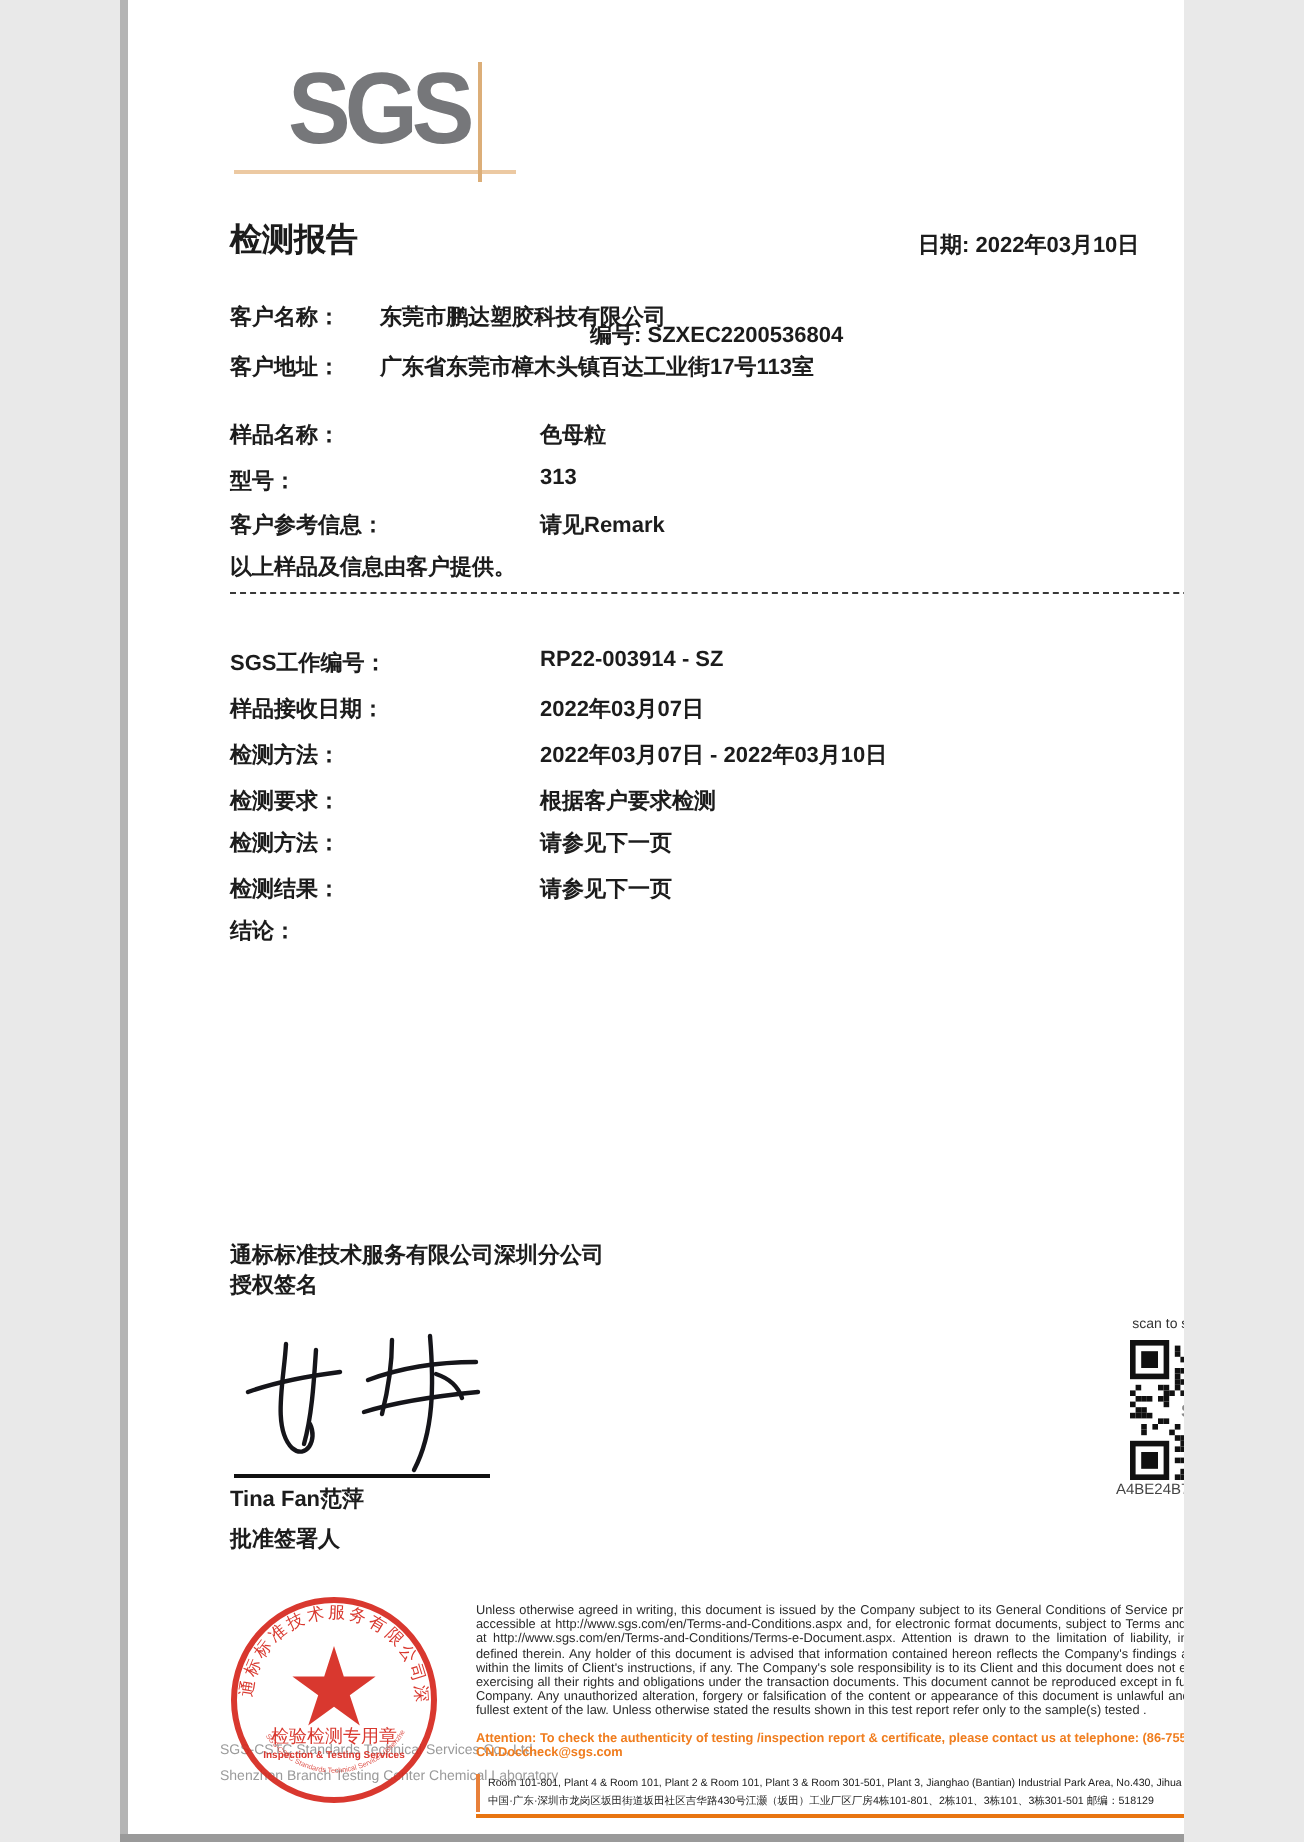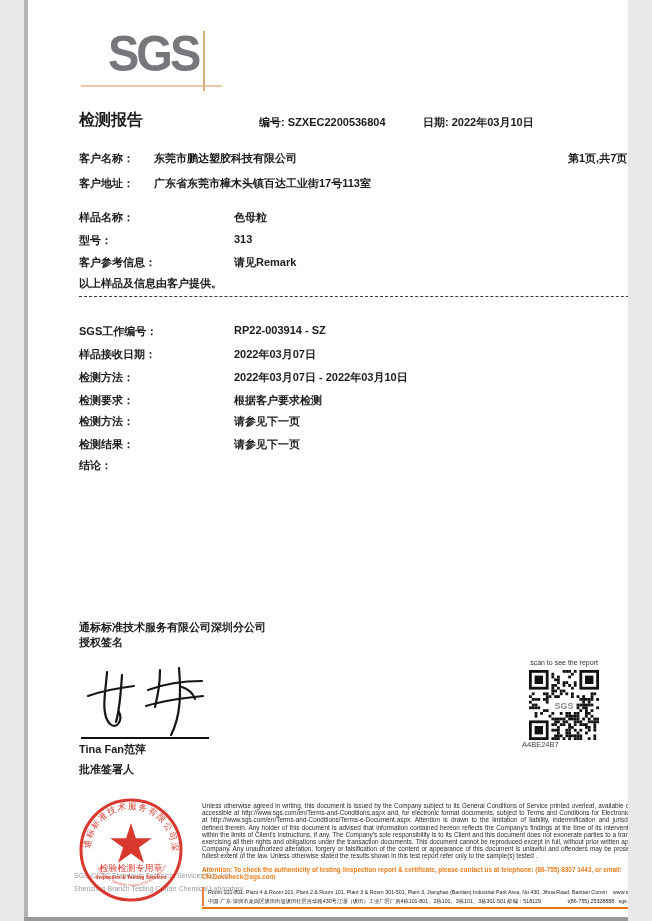--- a/index.html
+++ b/index.html
@@ -1,33 +1,33 @@
 <!DOCTYPE html>
 <html><head>
 <meta charset="utf-8">
 <style>
   html,body{margin:0;padding:0;background:#e9e9e9;}
   .page{
-    position:relative;width:580px;height:921px;background:#ffffff;
+    position:relative;width:532px;height:921px;background:#ffffff;
     font-family:"Liberation Sans","DejaVu Sans",sans-serif;color:#1c1c1c;
-    overflow:hidden;margin:0 auto;padding-left:24px;
+    overflow:hidden;margin:0 auto;
   }
   .edge-left{position:absolute;left:0;top:0;width:4px;height:921px;background:#b4b4b4;}
   .edge-bottom{position:absolute;left:0;top:917px;width:652px;height:4px;background:#9a9a9a;}
 
   
   .logo{position:absolute;left:84px;top:30px;font-size:47px;font-weight:bold;
         color:#76777a;letter-spacing:-3px;line-height:1;transform:scaleY(1.08);}
   .logo-hline{position:absolute;left:57px;top:85px;width:141px;height:2px;background:#ecc9a2;}
   .logo-vline{position:absolute;left:179px;top:31px;width:2px;height:60px;background:#dcae78;}
 
   
   .doc-title{position:absolute;left:55px;top:110px;font-size:16px;font-weight:bold;}
   .hdr{position:absolute;top:115px;font-size:11px;font-weight:600;white-space:nowrap;}
-  .hdr-no{left:235px;} .hdr-date{left:399px;} .hdr-page{left:544px;margin-top:36px;}
+  .hdr-no{left:235px;margin-top:45px;} .hdr-date{left:399px;} .hdr-page{left:544px;margin-top:36px;}
 
   
   .row{position:absolute;left:55px;font-size:11px;font-weight:700;white-space:nowrap;}
   .row .val-near{position:absolute;left:61px;white-space:nowrap;margin-left:14px;}
   .lbl{display:inline-block;}
   .val-at{position:absolute;left:155px;white-space:nowrap;} 
 
   .note-line{position:absolute;left:55px;font-size:11px;font-weight:600;}
   .dashsep{position:absolute;left:55px;top:296px;width:585px;border-top:1px dashed #3a3a3a;}
 

